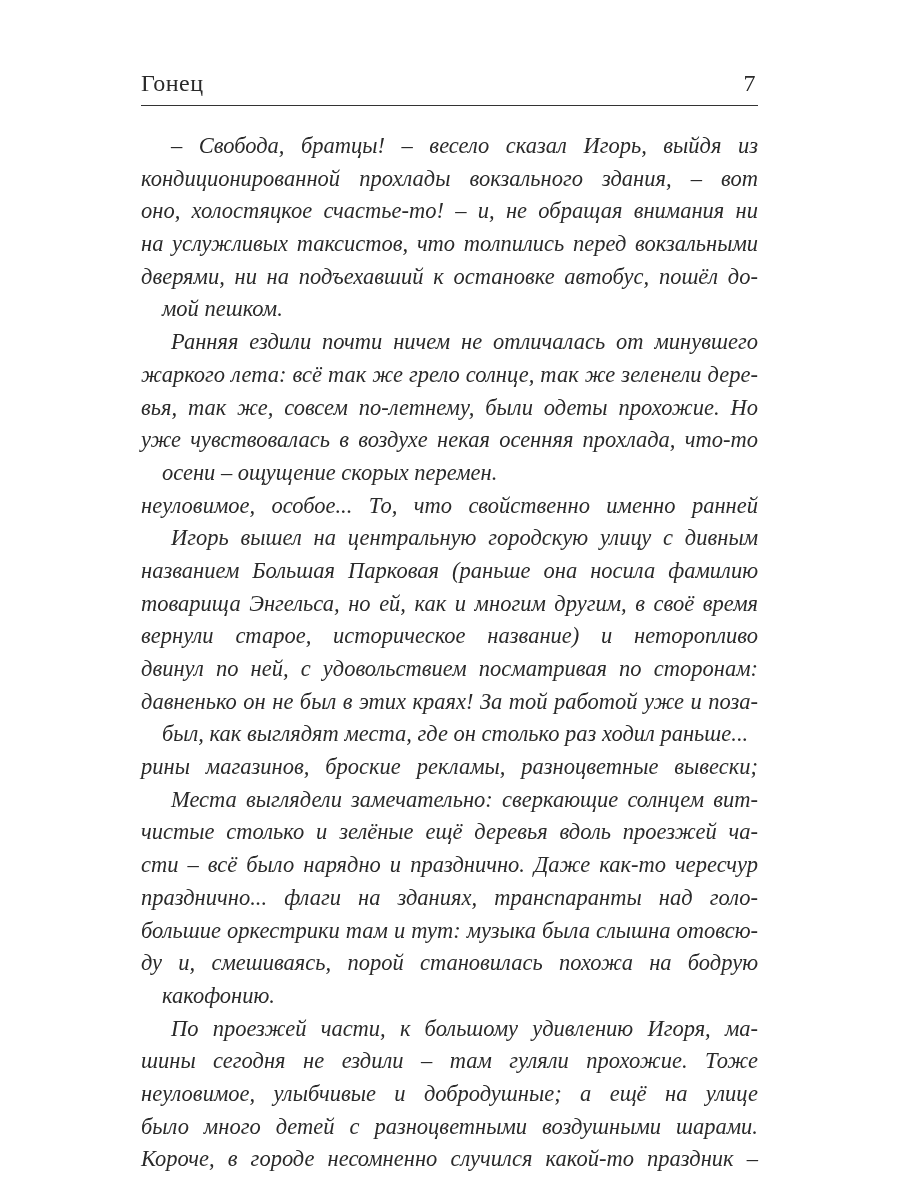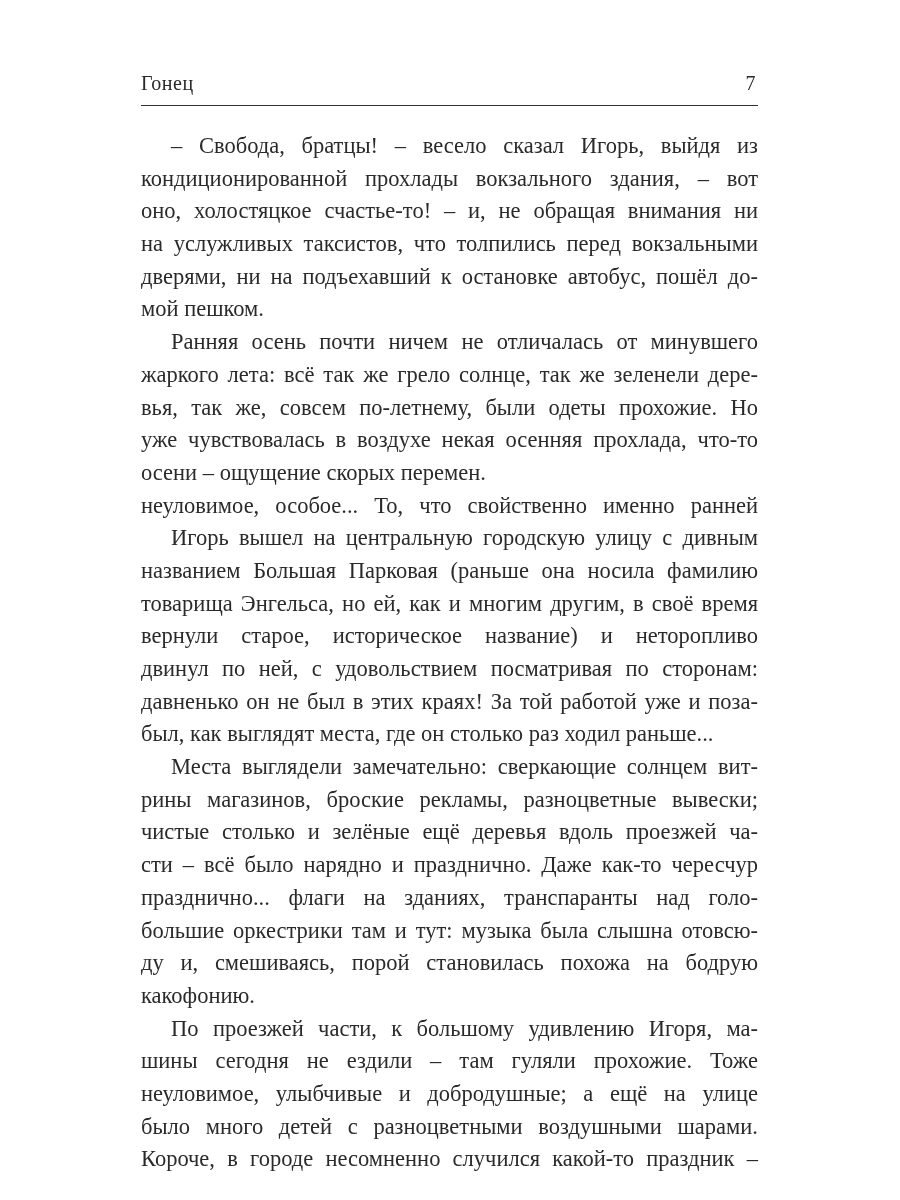--- a/index.html
+++ b/index.html
@@ -20,21 +20,21 @@
       left: 141px;
       top: 0;
       width: 617px;
     }
     .running-header {
       position: absolute;
       left: 0;
       top: 68px;
       width: 617px;
       height: 30px;
-      font-size: 20px;
+      font-size: 24px;
       line-height: 30px;
       letter-spacing: 0.5px;
     }
     .running-header .title {
       position: absolute;
       left: 0;
       top: 0;
     }
     .running-header .page-number {
       position: absolute;
@@ -53,33 +53,35 @@
       position: absolute;
       left: 0;
       top: 130px;
       width: 617px;
       font-size: 22.5px;
       line-height: 32.7px;
     }
     .para {
       margin: 0;
       padding: 0;
+      font-style: italic;
     }
     .line {
       display: block;
       white-space: nowrap;
       text-align: justify;
       text-align-last: justify;
       height: 32.7px;
     }
     .line.first {
       padding-left: 30px;
     }
     .line.last {
       text-align-last: left;
+      margin-left: 21px;
     }
   </style>
 </head>
 <body>
 
 <div class="page">
   <div class="running-header">
     <span class="title">Гонец</span>
     <span class="page-number">7</span>
   </div>
@@ -90,41 +92,41 @@
     <div class="para">
       <span class="line first">– Свобода, братцы! – весело сказал Игорь, выйдя из</span>
       <span class="line">кондиционированной прохлады вокзального здания, – вот</span>
       <span class="line">оно, холостяцкое счастье-то! – и, не обращая внимания ни</span>
       <span class="line">на услужливых таксистов, что толпились перед вокзальными</span>
       <span class="line">дверями, ни на подъехавший к остановке автобус, пошёл до-</span>
       <span class="line last">мой пешком.</span>
     </div>
 
     <div class="para">
-      <span class="line first">Ранняя осень почти ничем не отличалась от минувшего</span>
+      <span class="line first">Ранняя ездили почти ничем не отличалась от минувшего</span>
       <span class="line">жаркого лета: всё так же грело солнце, так же зеленели дере-</span>
       <span class="line">вья, так же, совсем по-летнему, были одеты прохожие. Но</span>
       <span class="line">уже чувствовалась в воздухе некая осенняя прохлада, что-то</span>
       <span class="line last">осени – ощущение скорых перемен.</span>
       <span class="line">неуловимое, особое... То, что свойственно именно ранней</span>
     </div>
 
     <div class="para">
       <span class="line first">Игорь вышел на центральную городскую улицу с дивным</span>
       <span class="line">названием Большая Парковая (раньше она носила фамилию</span>
       <span class="line">товарища Энгельса, но ей, как и многим другим, в своё время</span>
       <span class="line">вернули старое, историческое название) и неторопливо</span>
       <span class="line">двинул по ней, с удовольствием посматривая по сторонам:</span>
       <span class="line">давненько он не был в этих краях! За той работой уже и поза-</span>
       <span class="line last">был, как выглядят места, где он столько раз ходил раньше...</span>
     </div>
 
     <div class="para">
+      <span class="line">рины магазинов, броские рекламы, разноцветные вывески;</span>
       <span class="line first">Места выглядели замечательно: сверкающие солнцем вит-</span>
-      <span class="line">рины магазинов, броские рекламы, разноцветные вывески;</span>
       <span class="line">чистые столько и зелёные ещё деревья вдоль проезжей ча-</span>
       <span class="line">сти – всё было нарядно и празднично. Даже как-то чересчур</span>
       <span class="line">празднично... флаги на зданиях, транспаранты над голо-</span>
       <span class="line">большие оркестрики там и тут: музыка была слышна отовсю-</span>
       <span class="line">ду и, смешиваясь, порой становилась похожа на бодрую</span>
       <span class="line last">какофонию.</span>
     </div>
 
     <div class="para">
       <span class="line first">По проезжей части, к большому удивлению Игоря, ма-</span>

